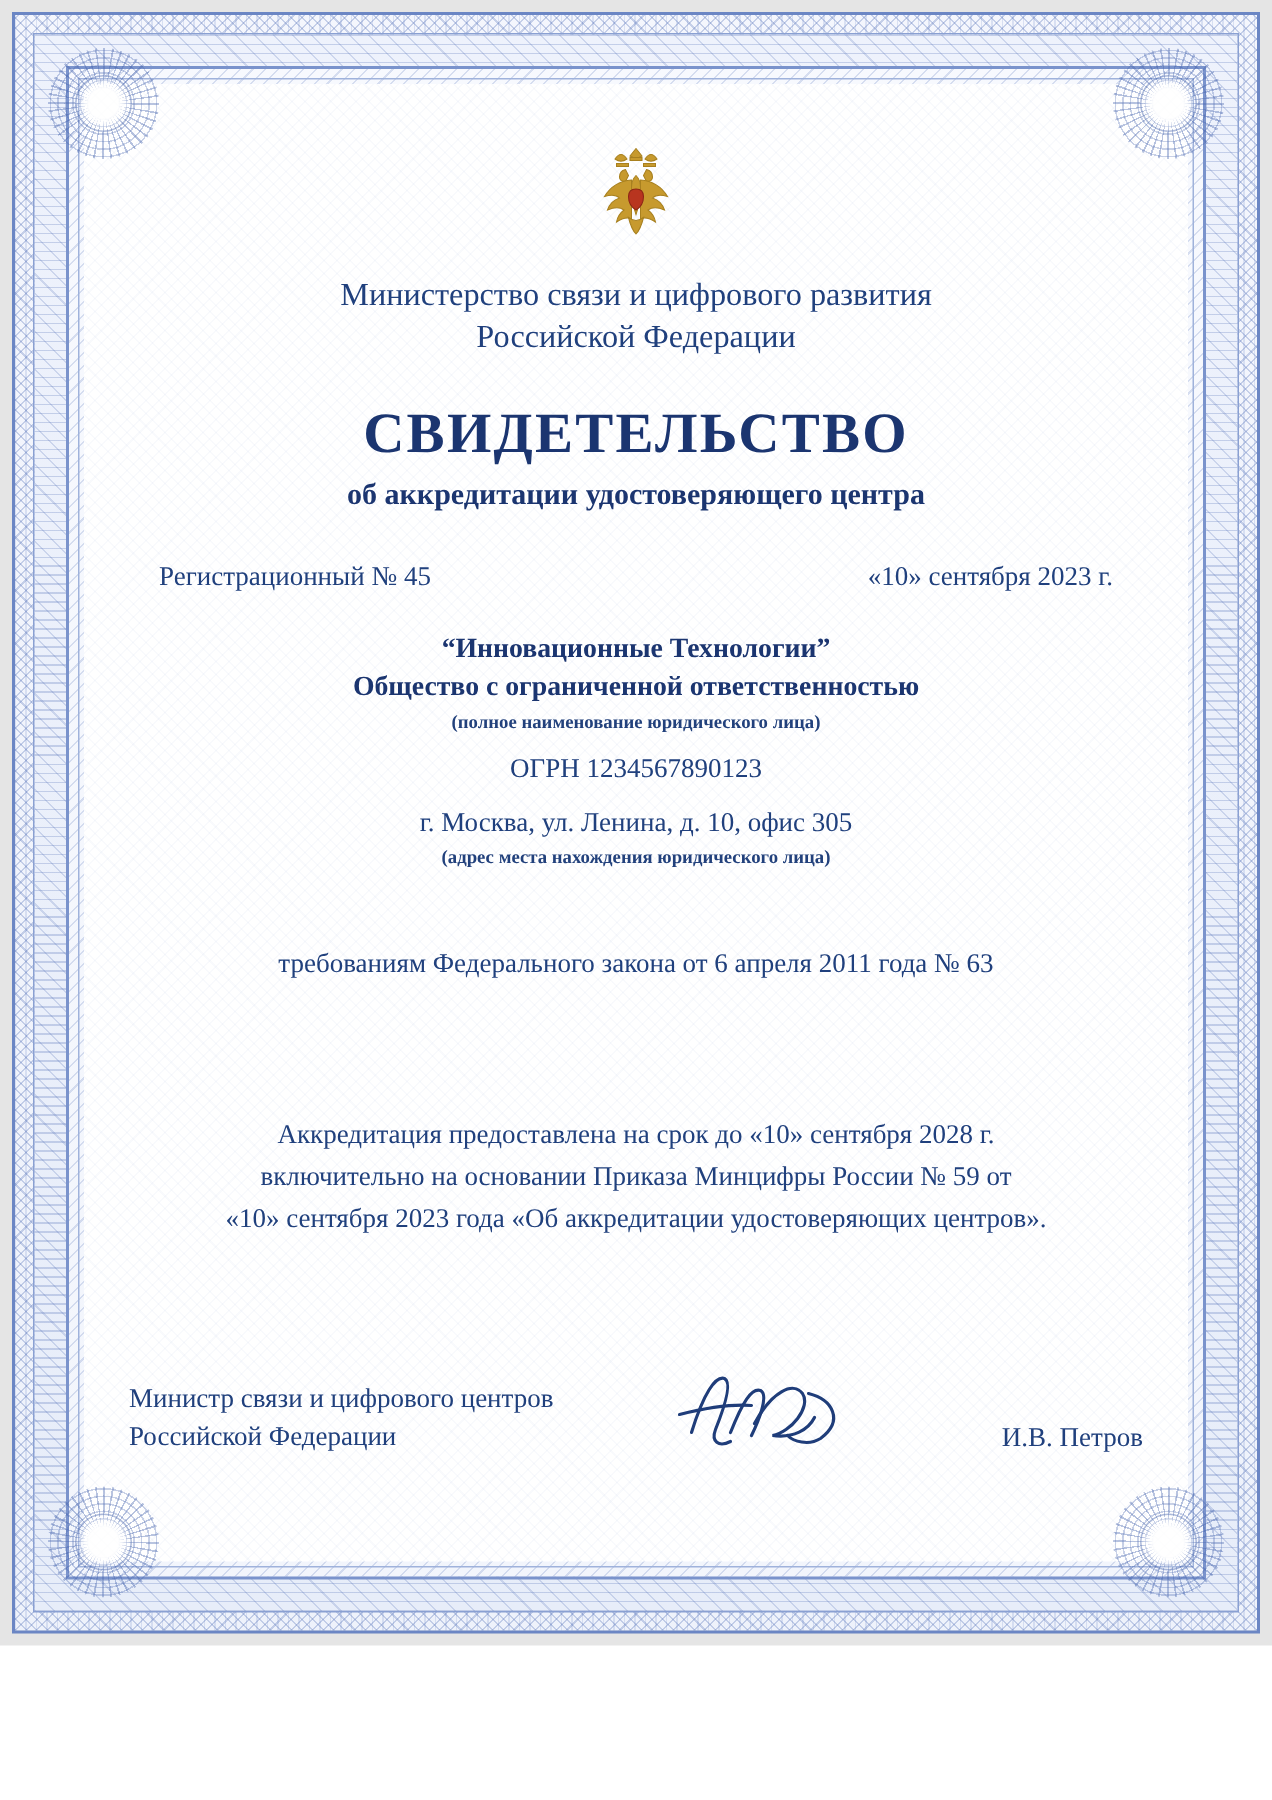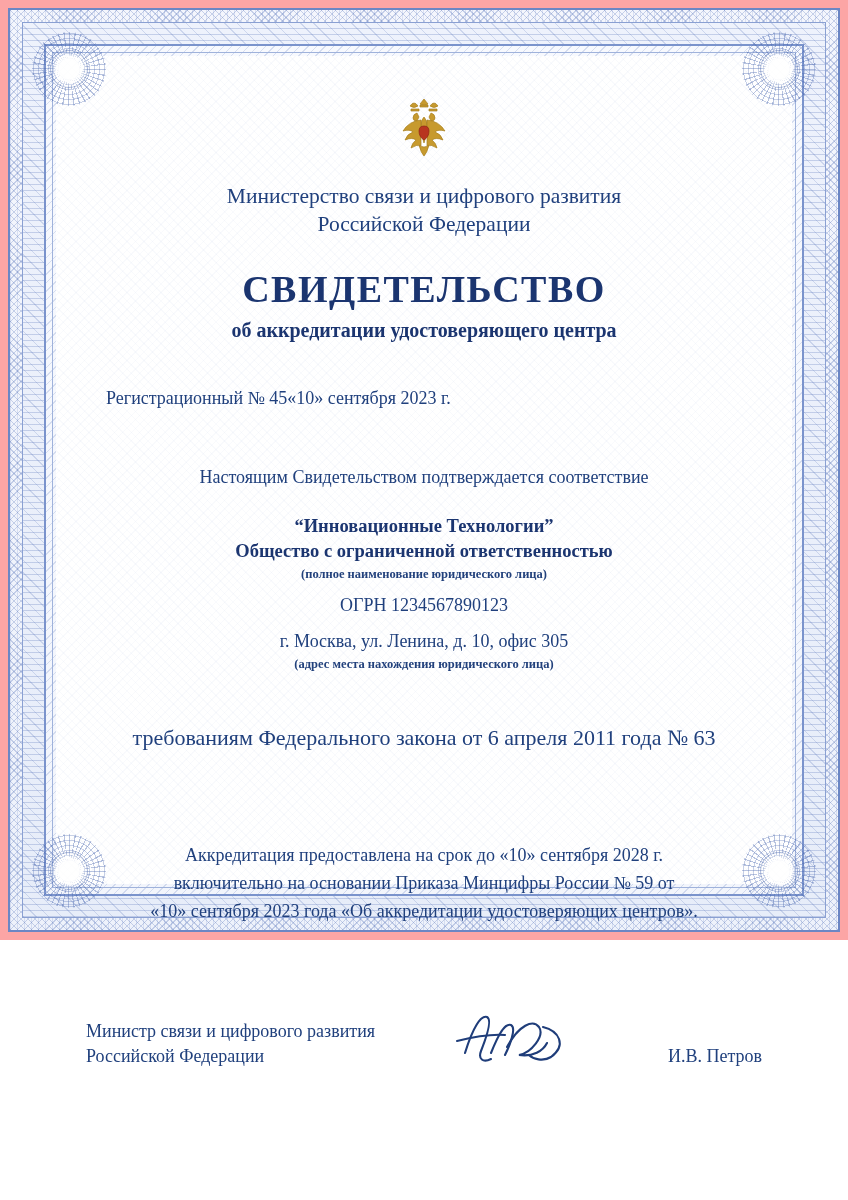--- a/index.html
+++ b/index.html
@@ -11,22 +11,22 @@
     width: 848px;
     height: 1200px;
     font-family: "Liberation Serif", serif;
     color: #1f3d7a;
     overflow: hidden;
   }
 
   .page {
     position: relative;
     width: 848px;
-    height: 940px;
-    background: #fca5a5;
+    height: 1097px;
+    background: #e5e5e5;
     font-family: Liberation Serif, serif;
   }
 
   
   .border-outer {
     position: absolute;
     inset: 8px;
     border: 2px solid #6b86c4;
     background:
       repeating-linear-gradient(45deg, rgba(90,118,186,0.30) 0 1px, rgba(255,255,255,0) 1px 5px),
@@ -125,23 +125,24 @@
   .subtitle {
     text-align: center;
     font-size: 20px;
     font-weight: 700;
     color: #1b3570;
     margin-top: 8px;
   }
 
   .reg-row {
     display: flex;
+    justify-content: space-between;
     align-items: baseline;
     font-size: 18px;
-    margin-top: 46px;
+    margin-top: 32px;
     color: #20407d;
     padding: 0 20px;
   }
 
   .confirm {
     text-align: center;
     font-size: 18px;
     margin-top: 58px;
     color: #20407d;
   }
@@ -164,21 +165,21 @@
   }
   .org-data {
     font-size: 18px;
     line-height: 1.45;
     margin-top: 10px;
     color: #20407d;
   }
 
   .law {
     text-align: center;
-    font-size: 22px;
+    font-size: 18px;
     line-height: 1.45;
     margin-top: 50px;
     color: #20407d;
   }
 
   .accred {
     text-align: center;
     font-size: 18px;
     line-height: 1.55;
     margin-top: 88px;
@@ -261,21 +262,20 @@
     </div>
 
     <div class="title">СВИДЕТЕЛЬСТВО</div>
     <div class="subtitle">об аккредитации удостоверяющего центра</div>
 
     <div class="reg-row">
       <span>Регистрационный № 45</span>
       <span>«10» сентября 2023 г.</span>
     </div>
 
-    <div class="confirm">Настоящим Свидетельством подтверждается соответствие</div>
 
     <div class="org">
       <div class="org-line">“Инновационные Технологии”</div>
       <div class="org-line">Общество с ограниченной ответственностью</div>
       <div class="hint">(полное наименование юридического лица)</div>
       <div class="org-data">ОГРН 1234567890123</div>
       <div class="org-data">г. Москва, ул. Ленина, д. 10, офис 305</div>
       <div class="hint">(адрес места нахождения юридического лица)</div>
     </div>
 
@@ -284,21 +284,21 @@
     </div>
 
     <div class="accred">
       <div>Аккредитация предоставлена на срок до «10» сентября 2028 г.</div>
       <div>включительно на основании Приказа Минцифры России № 59 от</div>
       <div>«10» сентября 2023 года «Об аккредитации удостоверяющих центров».</div>
     </div>
 
     <div class="sign-block">
       <div class="signer-title">
-        <div>Министр связи и цифрового развития</div>
+        <div>Министр связи и цифрового центров</div>
         <div>Российской Федерации</div>
       </div>
 
       <div class="signature">
         <svg width="150" height="64" viewBox="0 0 150 64" aria-hidden="true">
           <g fill="none" stroke="#1f3d7a" stroke-width="2.1" stroke-linecap="round">
             <path d="M18 46 C26 20, 34 8, 40 10 C46 13, 38 34, 34 44 C31 52, 36 56, 44 52"></path>
             <path d="M10 34 C26 30, 44 27, 58 28"></path>
             <path d="M44 46 C52 26, 58 16, 64 18 C70 21, 62 40, 58 48"></path>
             <path d="M60 40 C72 18, 86 12, 92 20 C98 29, 84 46, 72 48 C86 50, 96 44, 100 36"></path>

